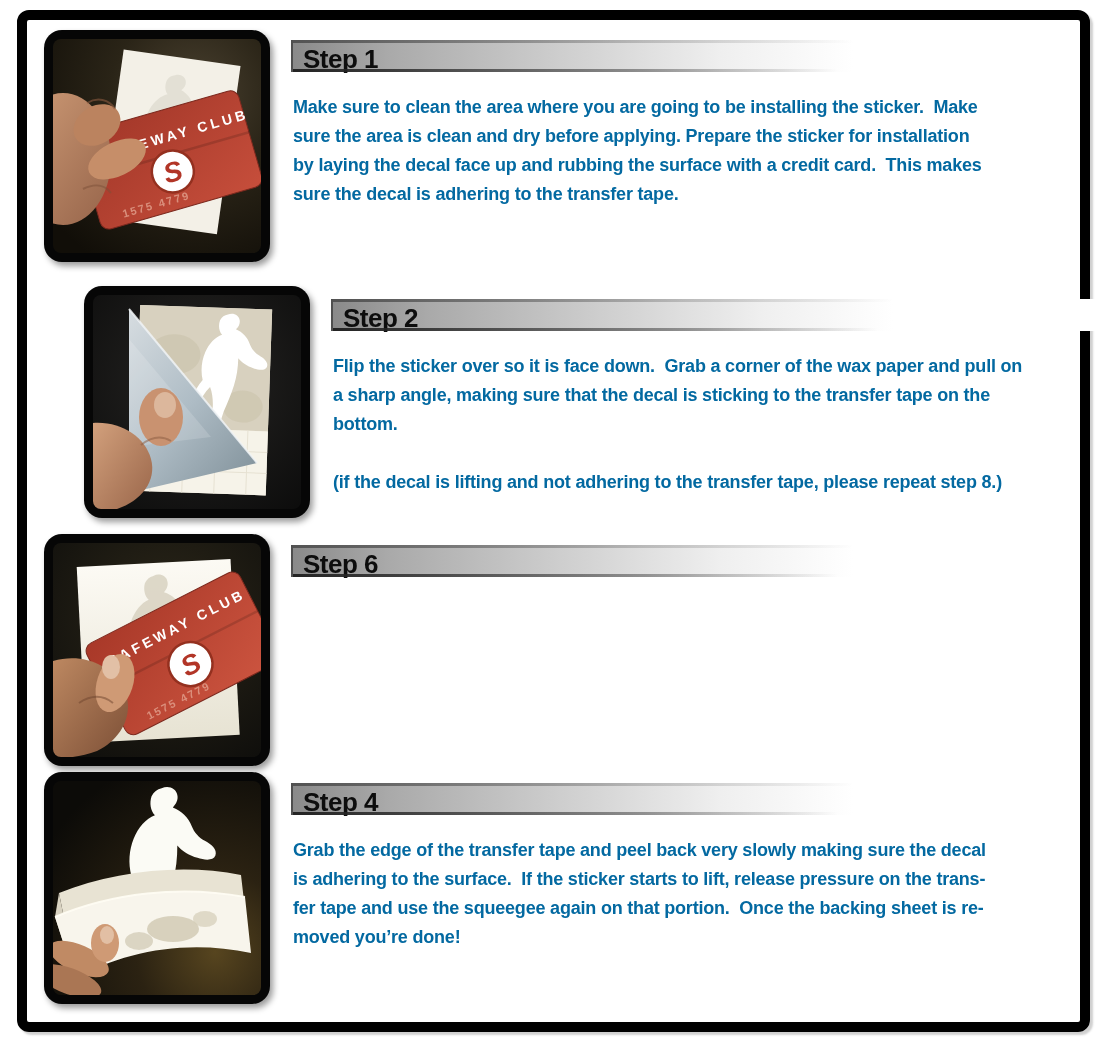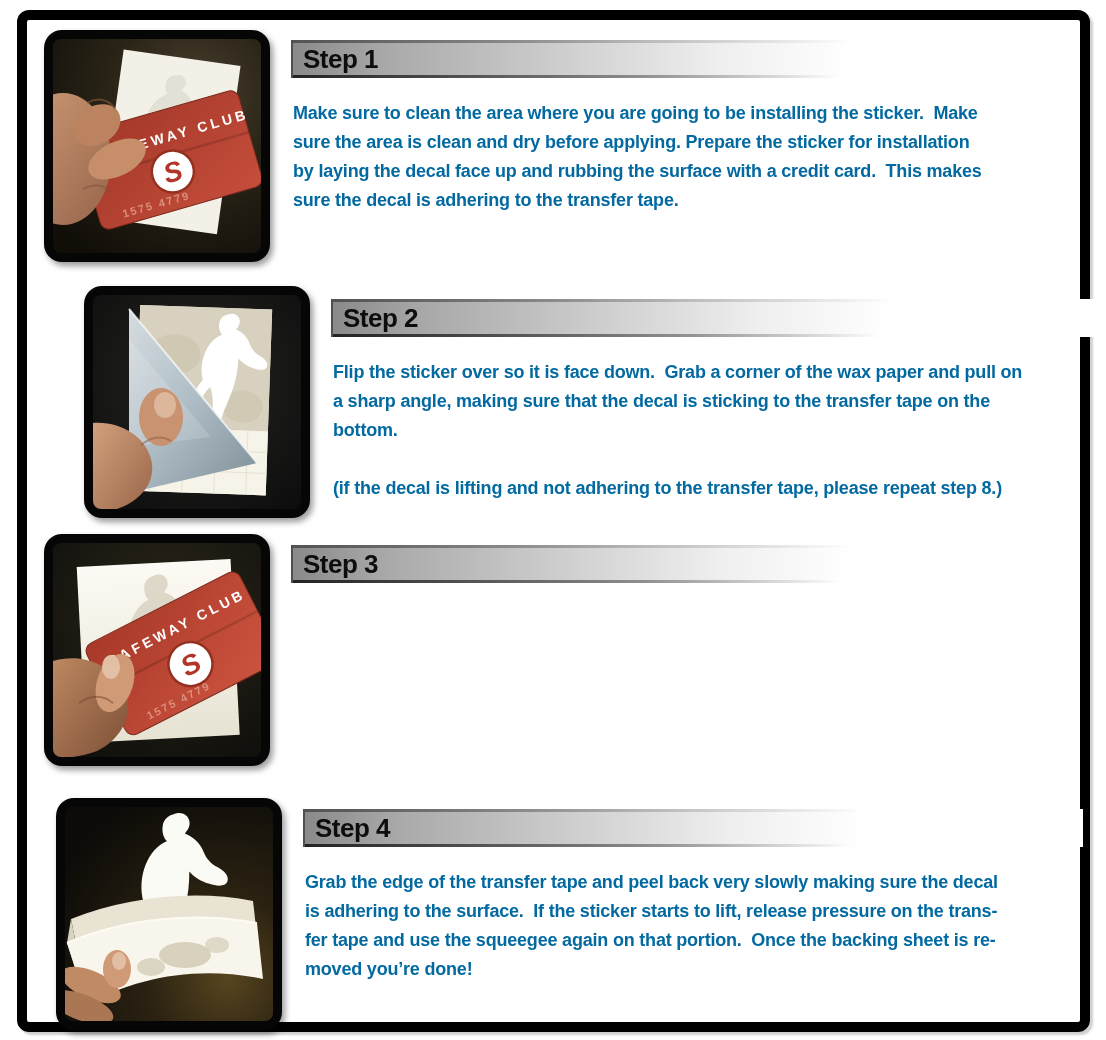--- a/index.html
+++ b/index.html
@@ -7,38 +7,38 @@
     width:1106px;height:1040px;position:relative;background:#ffffff;
     font-family:"Liberation Sans", sans-serif;overflow:hidden;
   }
   .page-frame{
     position:absolute;left:17px;top:10px;width:1073px;height:1022px;
     box-sizing:border-box;border:10px solid #000;border-radius:12px;
     box-shadow:3px 3px 2px rgba(150,150,150,.45);
     pointer-events:none;
   }
   .step-row{position:absolute;left:44px;display:flex;}
-  .row-1{top:30px;} .row-2{top:286px;padding-left:40px;} .row-3{top:534px;} .row-4{top:798px;margin-left:12px;}
+  .row-1{top:30px;} .row-2{top:286px;padding-left:40px;} .row-3{top:534px;} .row-4{top:772px;}
 
   .photo-frame{
     flex:none;width:226px;height:232px;box-sizing:border-box;
     background:#060606;border-radius:18px;padding:9px;
     box-shadow:3px 4px 6px rgba(0,0,0,.4);
   }
   .photo{width:208px;height:214px;border-radius:8px;overflow:hidden;}
   .photo svg{display:block;width:100%;height:100%;}
 
   .text-col{margin-left:21px;width:780px;}
   .row-1 .text-col{padding-top:10px;}
   .row-2 .text-col{padding-top:13px;}
   .row-3 .text-col{padding-top:11px;}
   .row-4 .text-col{padding-top:11px;}
 
   .step-bar{
-    position:relative;height:38px;
+    position:relative;height:32px;
     background:linear-gradient(to right,#8a8a8a 0%,#a9a9a9 12%,#cfcfcf 35%,#efefef 55%,#ffffff 72%);
     border-left:2px solid #4f4f4f;
   }
   .step-bar::before{
     content:"";position:absolute;left:0;top:0;height:3px;width:100%;
     background:linear-gradient(to right,rgba(80,80,80,.95),rgba(140,140,140,.45) 45%,rgba(200,200,200,0) 72%);
   }
   .step-bar::after{
     content:"";position:absolute;left:0;bottom:0;height:3px;width:100%;
     background:linear-gradient(to right,rgba(30,30,30,.95),rgba(90,90,90,.6) 45%,rgba(160,160,160,0) 70%);
@@ -207,21 +207,21 @@
           <path d="M0,118 C28,110 56,120 70,144 C82,166 72,194 44,208 C28,214 10,216 0,214 Z" fill="url(#skin3)"></path>
           <ellipse cx="62" cy="140" rx="18" ry="30" transform="rotate(18 62 140)" fill="#cf9a75"></ellipse>
           <ellipse cx="58" cy="124" rx="9" ry="12" fill="#e2c0a6"></ellipse>
           <path d="M26,160 C38,152 50,152 60,160" stroke="#6e432e" stroke-width="2" fill="none" opacity=".5"></path>
         </g>
       </svg>
     </div>
   </figure>
   <div class="text-col">
     <header class="step-bar">
-      <h2 class="step-title">Step 3</h2>
+      <h2 class="step-title">Step 6</h2>
     </header>
   </div>
 </section>
 
 <section class="step-row row-4">
   <figure class="photo-frame" style="margin:0;">
     <div class="photo">
       <svg viewBox="0 0 208 214" preserveAspectRatio="none">
         <defs>
           <radialGradient id="p4bg" cx="78%" cy="80%" r="95%">

